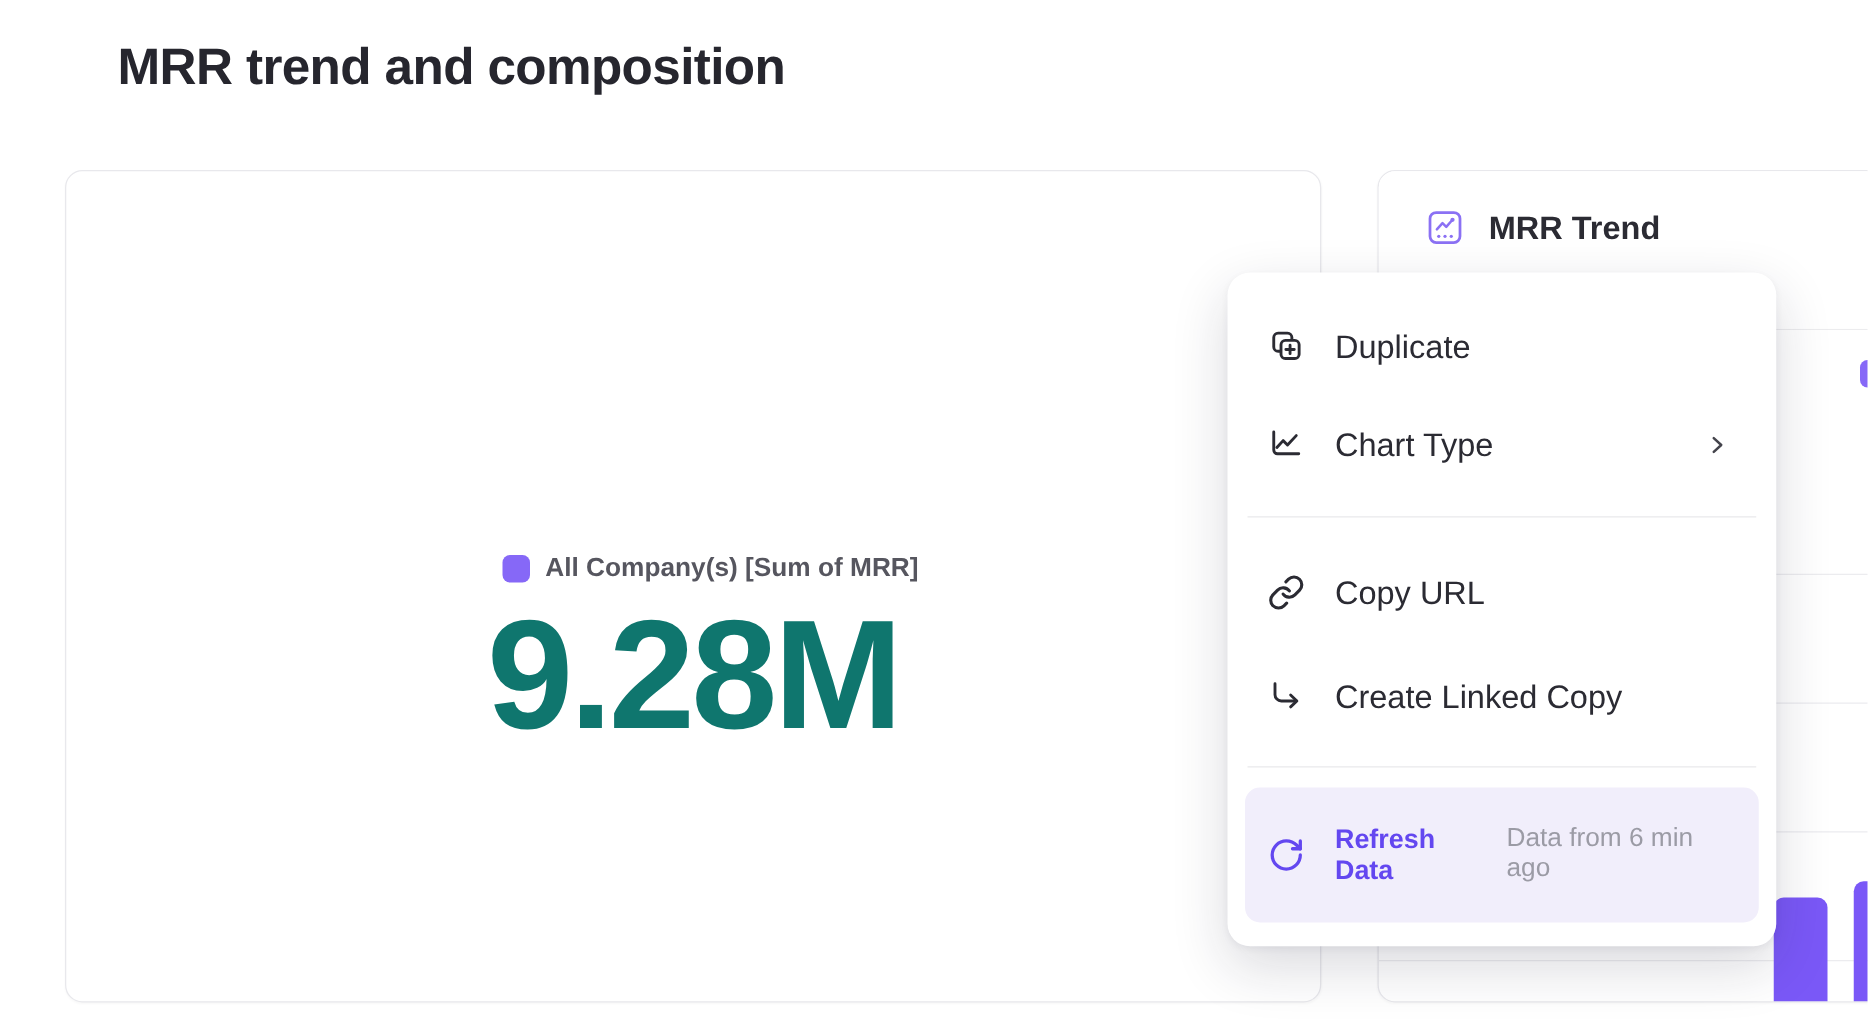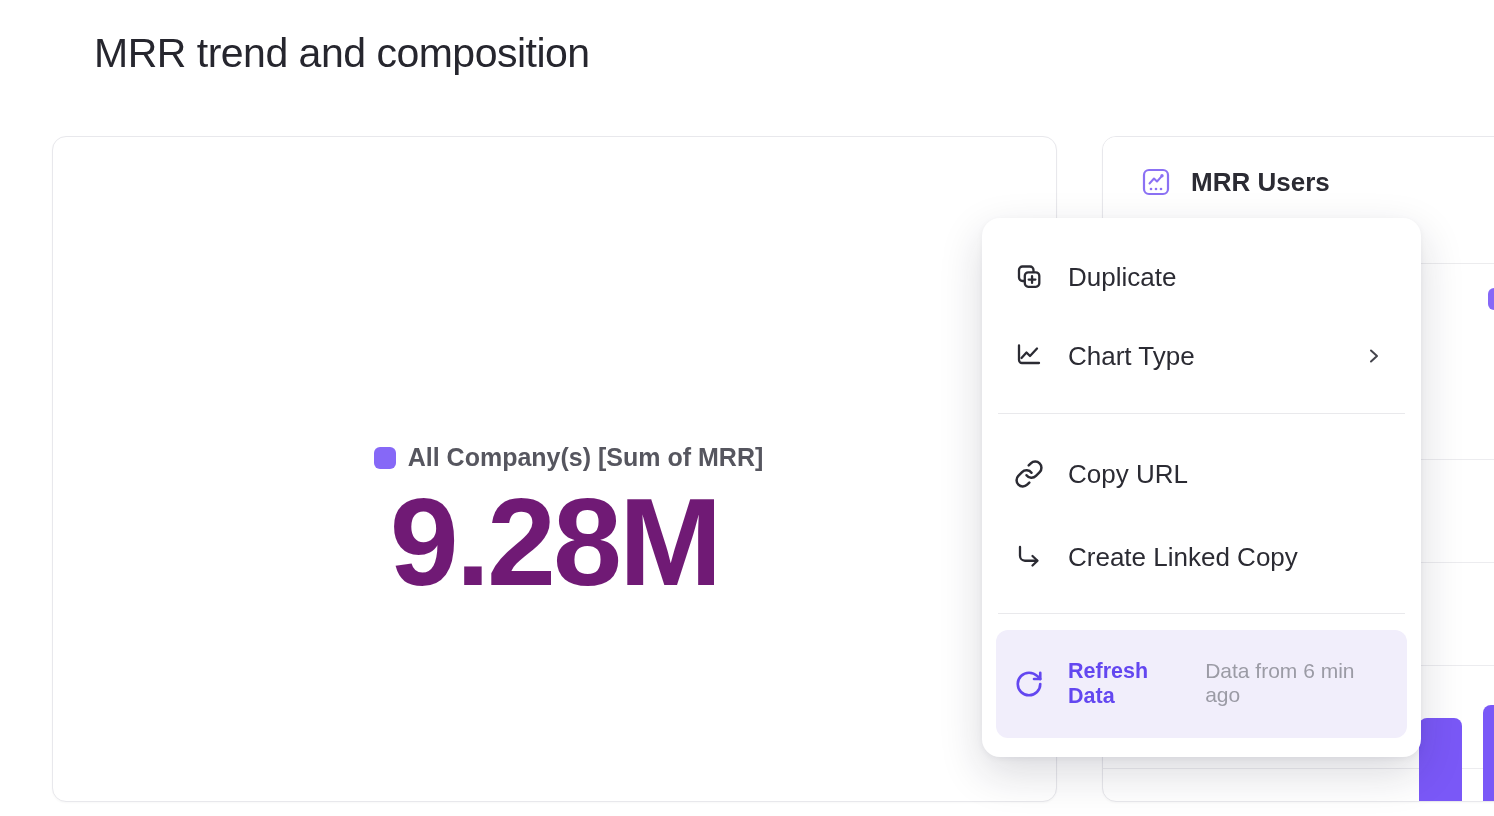--- a/index.html
+++ b/index.html
@@ -2,21 +2,21 @@
 <html style="--accent: #6347f0; --legend-swatch: #8668f7; --header-tint: #f2f0fb; --kebab-bg: #dcd9f6; --refresh-bg: #f1eefb;"><head>
 <meta charset="utf-8">
 <style>
   html,body{margin:0;padding:0;}
   body{
     width:1494px;height:816px;position:relative;overflow:hidden;
     background:#ffffff;font-family:"Liberation Sans",sans-serif;
     -webkit-font-smoothing:antialiased;
   }
   .page-title{
-    position:absolute;left:94px;top:30px;font-size:41px;font-weight:400;
+    position:absolute;left:94px;top:30px;font-size:41px;font-weight:700;
     color:#26262e;letter-spacing:-0.5px;
   }
   
   .card{
     position:absolute;background:#fff;border:1px solid #e8e8ec;border-radius:14px;
     box-shadow:0 1px 2px rgba(20,20,40,0.03);box-sizing:border-box;
   }
   #card-mrr{left:52px;top:136px;width:1005px;height:666px;}
   #card-trend{left:1102px;top:136px;width:560px;height:666px;}
   .card-header{
@@ -30,23 +30,23 @@
   .card-subtitle{position:absolute;left:33px;top:84px;font-size:21px;color:#62626d;}
   
   .kebab-btn{
     position:absolute;left:930px;top:9px;width:63px;height:65px;border-radius:16px;
     background:var(--kebab-bg,#dcd9f6);display:flex;flex-direction:column;
     align-items:center;justify-content:center;gap:8px;cursor:pointer;
   }
   .kebab-btn .dot{width:7px;height:7px;border-radius:50%;background:#5b45f0;}
   
   .summary{position:absolute;left:0;right:0;top:306px;text-align:center;}
-  .legend-row{display:inline-flex;align-items:center;gap:12px;font-size:25px;font-weight:600;color:#56565f;margin-left:28px;}
+  .legend-row{display:inline-flex;align-items:center;gap:12px;font-size:21px;font-weight:600;color:#56565f;margin-left:28px;}
   .legend-swatch{width:22px;height:22px;border-radius:6px;background:var(--legend-swatch,#8668f7);}
-  .big-value{margin-top:4px;font-size:124px;font-weight:700;color:#701a75;letter-spacing:-3px;line-height:1.05;}
+  .big-value{margin-top:4px;font-size:124px;font-weight:700;color:#0f766e;letter-spacing:-3px;line-height:1.05;}
   
   .trend-plot{position:absolute;left:0;right:0;top:127px;bottom:0;overflow:hidden;}
   .gridline{position:absolute;left:0;right:0;height:1px;background:#ececef;}
   .bar{position:absolute;border-radius:8px 8px 3px 3px;}
   .trend-legend-swatch{position:absolute;left:385px;top:24px;width:22px;height:22px;border-radius:6px;background:var(--legend-swatch,#8668f7);}
   
   #context-menu{
     position:absolute;left:982px;top:218px;width:439px;height:539px;background:#ffffff;
     border-radius:18px;z-index:50;
     box-shadow:0 2px 6px rgba(25,25,50,.05),0 16px 44px rgba(25,25,50,.16);
@@ -95,21 +95,21 @@
     <span class="header-icon">
       <svg width="30" height="30" viewBox="0 0 30 30" fill="none">
         <rect x="3" y="3" width="24" height="24" rx="5" stroke="#8b71f4" stroke-width="2.2"></rect>
         <path d="M8.5 16.5 L13 11.5 L16 14.5 L21 8.8" stroke="#8b71f4" stroke-width="2" stroke-linecap="round" stroke-linejoin="round"></path>
         <circle cx="21" cy="8.8" r="1.7" fill="#8b71f4"></circle>
         <circle cx="10" cy="22" r="1.3" fill="#8b71f4"></circle>
         <circle cx="15" cy="22" r="1.3" fill="#8b71f4"></circle>
         <circle cx="20" cy="22" r="1.3" fill="#8b71f4"></circle>
       </svg>
     </span>
-    <span class="card-title" style="left:88px">MRR Users</span>
+    <span class="card-title" style="left:88px">MRR Trend</span>
   </div>
   <div class="trend-plot">
     <span class="trend-legend-swatch"></span>
 
   <div class="gridline" style="top: 195px;"></div>
       <div class="gridline" style="top: 298px;"></div>
       <div class="gridline" style="top: 401px;"></div>
       <div class="gridline" style="top: 504px;"></div>
       <div class="bar" style="left: 316px; width: 43px; top: 454px; height: 153px; background: rgb(122, 88, 247);"></div>
       <div class="bar" style="left: 380px; width: 46px; top: 441px; height: 166px; background: rgb(122, 88, 247);"></div>

